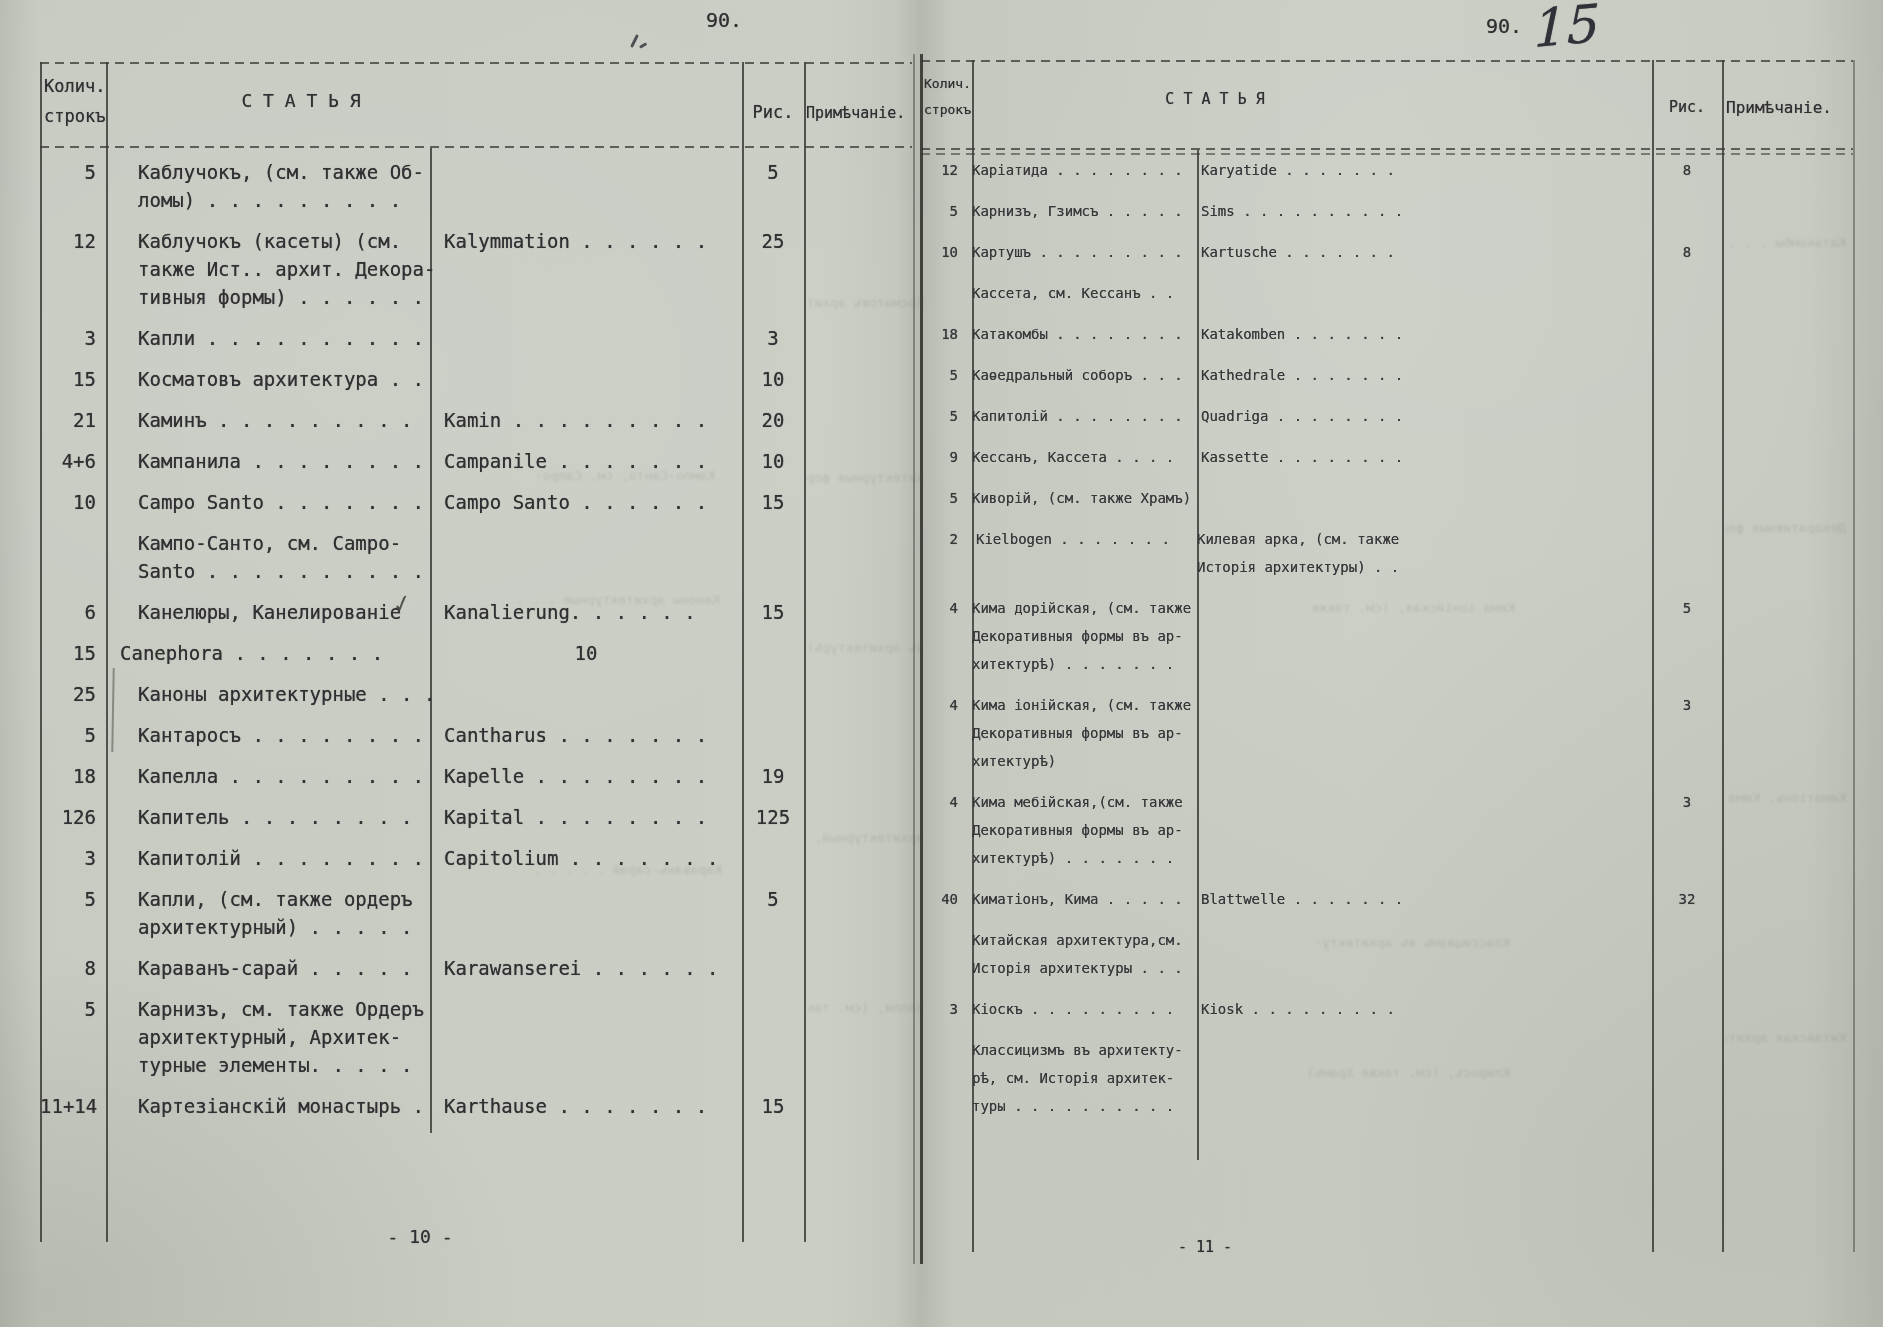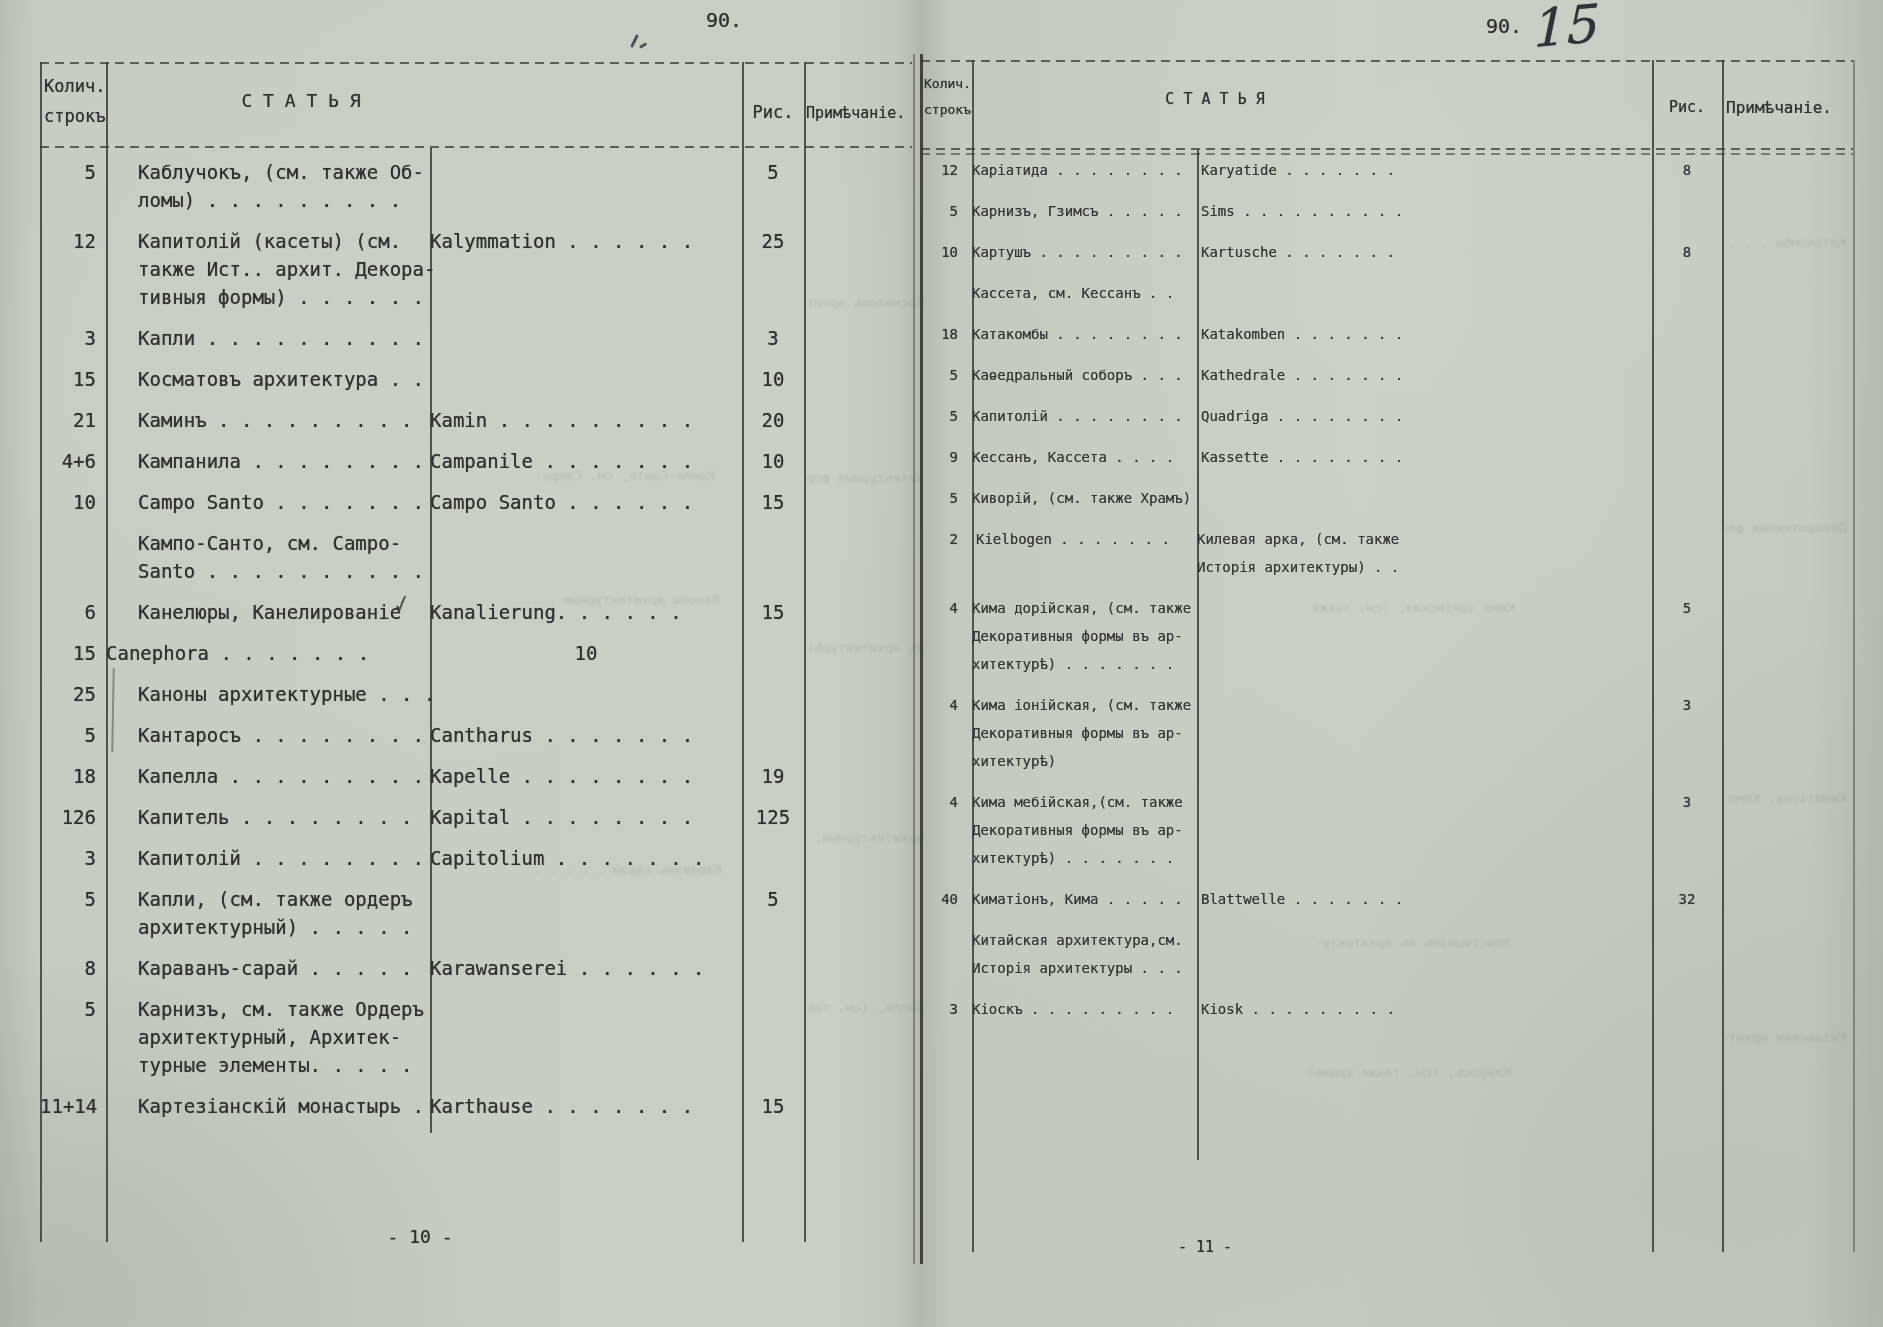--- a/index.html
+++ b/index.html
@@ -32,21 +32,21 @@
   .cell{position:relative}
   .tline{white-space:pre;line-height:28px;text-shadow:0 0 .7px rgba(42,42,46,.75)}
   #left-rows{font-size:19px;top:158px;left:40px;width:872px}
   #right-rows{font-size:14px;top:156px;left:921px;width:931px;color:#37373a}
   #right-rows .tline{text-shadow:0 0 .6px rgba(50,50,54,.7)}
   .c-count{text-align:right;line-height:28px;text-shadow:0 0 .7px rgba(42,42,46,.75)}
   #left-rows .c-count{padding-right:10px}
   #right-rows .c-count{padding-right:14px}
   #left-rows .c-article{padding-left:32px}
   #right-rows .c-article{padding-left:0}
-  #left-rows .c-german{}
+  #left-rows .c-german{padding-left:14px}
   #right-rows .c-german{padding-left:4px}
   .c-fig{text-align:center;line-height:28px;text-shadow:0 0 .7px rgba(42,42,46,.75)}
   .heavy{text-shadow:0 0 1px currentColor,.6px 0 currentColor,0 0 .7px rgba(42,42,46,.8)}
   .inkmark{position:absolute;left:286px;top:-8px;font-family:"DejaVu Sans",sans-serif;
     font-size:24px;color:#3a3f38;opacity:.85;transform:rotate(-14deg)}
   
   .pagenum{position:absolute;white-space:pre;text-shadow:0 0 .7px rgba(42,42,46,.75)}
   .folio{position:absolute;white-space:pre;text-shadow:0 0 .7px rgba(42,42,46,.75)}
   .handwritten{position:absolute;font-family:"DejaVu Serif",serif;font-style:italic;
     font-size:52px;color:#31313a;transform:rotate(-5deg) skewX(-6deg);
@@ -107,21 +107,21 @@
           <div class="tline">Каблучокъ, (см. также Об-</div>
           <div class="tline">ломы) . . . . . . . . .</div>
         </div>
         <div class="cell c-german"></div>
         <div class="cell c-fig">5</div>
         <div class="cell c-note"></div>
       </div>
       <div class="row">
         <div class="cell c-count">12</div>
         <div class="cell c-article">
-          <div class="tline">Капитолій (касеты) (см.</div>
+          <div class="tline">Каблучокъ (касеты) (см.</div>
           <div class="tline">также Ист.. архит. Декора-</div>
           <div class="tline">тивныя формы) . . . . . .</div>
         </div>
         <div class="cell c-german">
           <div class="tline">Kalymmation . . . . . .</div>
         </div>
         <div class="cell c-fig">25</div>
         <div class="cell c-note"></div>
       </div>
       <div class="row">
@@ -465,20 +465,31 @@
         <div class="cell c-note"></div>
       </div>
       <div class="row">
         <div class="cell c-count">3</div>
         <div class="cell c-article">
           <div class="tline">Кіоскъ . . . . . . . . .</div>
         </div>
         <div class="cell c-german">
           <div class="tline">Kiosk . . . . . . . . .</div>
         </div>
+        <div class="cell c-fig"></div>
+        <div class="cell c-note"></div>
+      </div>
+      <div class="row">
+        <div class="cell c-count"></div>
+        <div class="cell c-article">
+          <div class="tline">Классицизмъ въ архитекту-</div>
+          <div class="tline">рѣ, см. Исторія архитек-</div>
+          <div class="tline">туры . . . . . . . . . .</div>
+        </div>
+        <div class="cell c-german"></div>
         <div class="cell c-fig"></div>
         <div class="cell c-note"></div>
       </div>
       <div class="row">
         <div class="cell c-count"></div>
         <div class="cell c-german"></div>
         <div class="cell c-fig"></div>
         <div class="cell c-note"></div>
       </div>
     </div>

